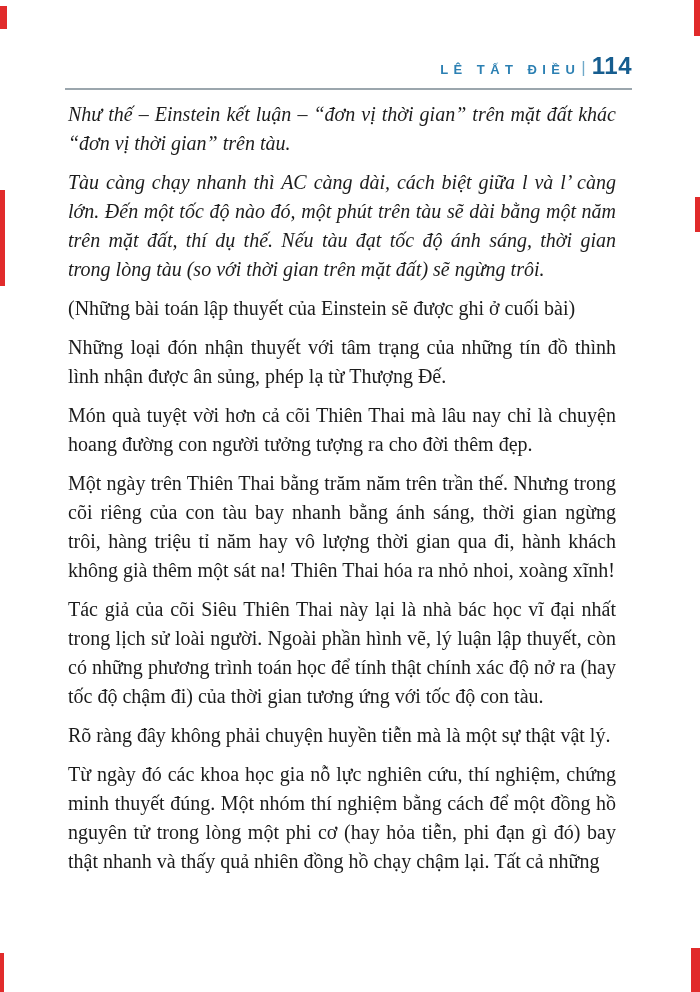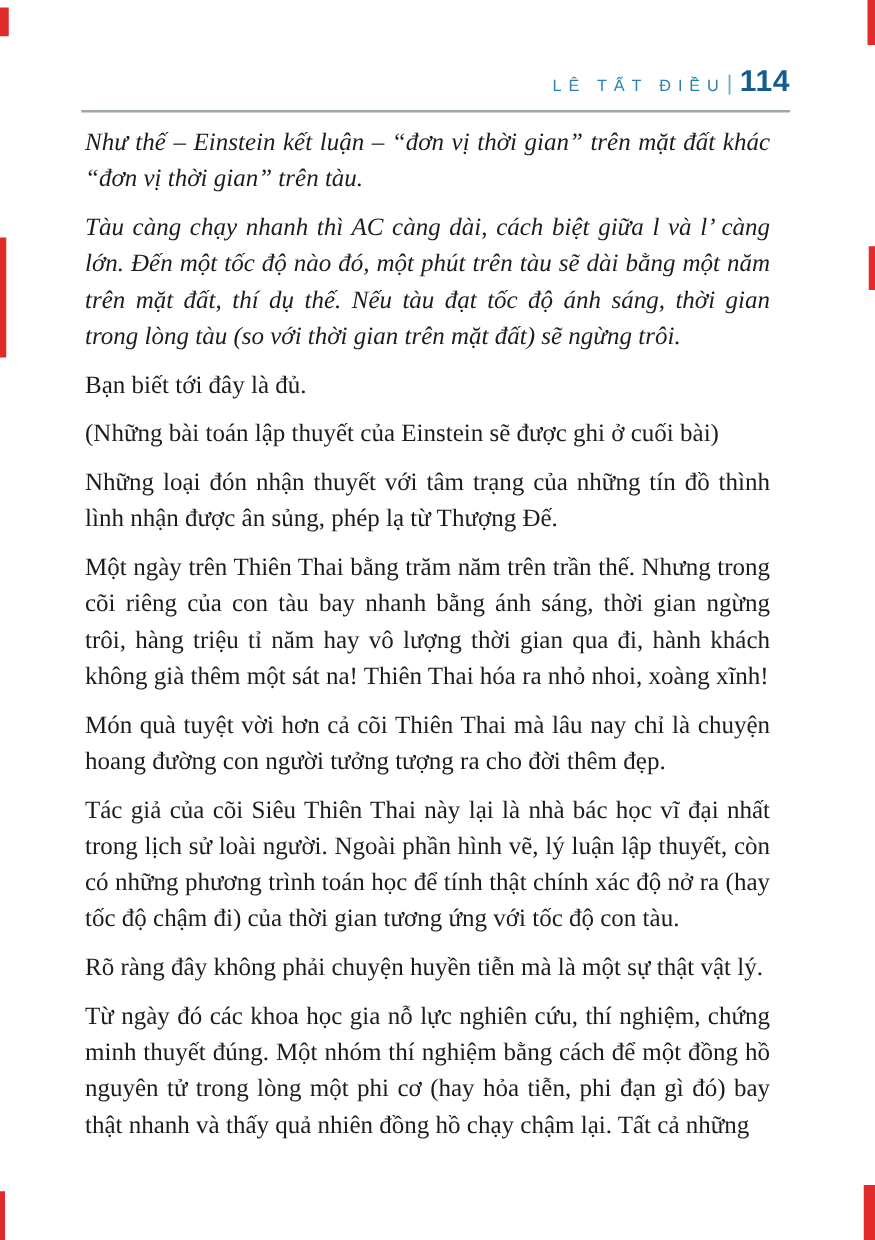--- a/index.html
+++ b/index.html
@@ -20,21 +20,21 @@
     font-family:"Liberation Serif","DejaVu Serif",serif;
   }
   
   .page-header{
     position:absolute;top:52px;left:65px;right:68px;
     display:flex;justify-content:flex-end;align-items:baseline;
     font-family:"Liberation Sans","DejaVu Sans",sans-serif;
     white-space:nowrap;
   }
   .author{
-    font-size:13px;font-weight:normal;
+    font-size:13px;font-weight:bold;
     letter-spacing:0.42em;
     color:var(--accent-author,#2c80b3);
   }
   .sep{
     font-size:17px;font-weight:400;
     color:var(--separator,#6fa9c9);
     margin:0 6px 0 1px;
     transform:translateY(-1px);
   }
   .pagenum{
@@ -80,23 +80,22 @@
     <span class="author">LÊ TẤT ĐIỀU</span>
     <span class="sep">|</span>
     <span class="pagenum">114</span>
   </header>
 
   <div class="rule"></div>
 
   <main class="body-text">
     <p class="para italic">Như thế – Einstein kết luận – “đơn vị thời gian” trên mặt đất khác “đơn vị thời gian” trên tàu.</p>
     <p class="para italic">Tàu càng chạy nhanh thì AC càng dài, cách biệt giữa l và l’ càng lớn. Đến một tốc độ nào đó, một phút trên tàu sẽ dài bằng một năm trên mặt đất, thí dụ thế. Nếu tàu đạt tốc độ ánh sáng, thời gian trong lòng tàu (so với thời gian trên mặt đất) sẽ ngừng trôi.</p>
-    <p class="para">Bạn biết tới đây là đủ.</p>
     <p class="para">(Những bài toán lập thuyết của Einstein sẽ được ghi ở cuối bài)</p>
     <p class="para">Những loại đón nhận thuyết với tâm trạng của những tín đồ thình lình nhận được ân sủng, phép lạ từ Thượng Đế.</p>
+    <p class="para">Món quà tuyệt vời hơn cả cõi Thiên Thai mà lâu nay chỉ là chuyện hoang đường con người tưởng tượng ra cho đời thêm đẹp.</p>
     <p class="para">Một ngày trên Thiên Thai bằng trăm năm trên trần thế. Nhưng trong cõi riêng của con tàu bay nhanh bằng ánh sáng, thời gian ngừng trôi, hàng triệu tỉ năm hay vô lượng thời gian qua đi, hành khách không già thêm một sát na! Thiên Thai hóa ra nhỏ nhoi, xoàng xĩnh!</p>
-    <p class="para">Món quà tuyệt vời hơn cả cõi Thiên Thai mà lâu nay chỉ là chuyện hoang đường con người tưởng tượng ra cho đời thêm đẹp.</p>
     <p class="para">Tác giả của cõi Siêu Thiên Thai này lại là nhà bác học vĩ đại nhất trong lịch sử loài người. Ngoài phần hình vẽ, lý luận lập thuyết, còn có những phương trình toán học để tính thật chính xác độ nở ra (hay tốc độ chậm đi) của thời gian tương ứng với tốc độ con tàu.</p>
     <p class="para">Rõ ràng đây không phải chuyện huyền tiễn mà là một sự thật vật lý.</p>
     <p class="para">Từ ngày đó các khoa học gia nỗ lực nghiên cứu, thí nghiệm, chứng minh thuyết đúng. Một nhóm thí nghiệm bằng cách để một đồng hồ nguyên tử trong lòng một phi cơ (hay hỏa tiễn, phi đạn gì đó) bay thật nhanh và thấy quả nhiên đồng hồ chạy chậm lại. Tất cả những</p>
   </main>
 
 </div>
 
 </body></html>

